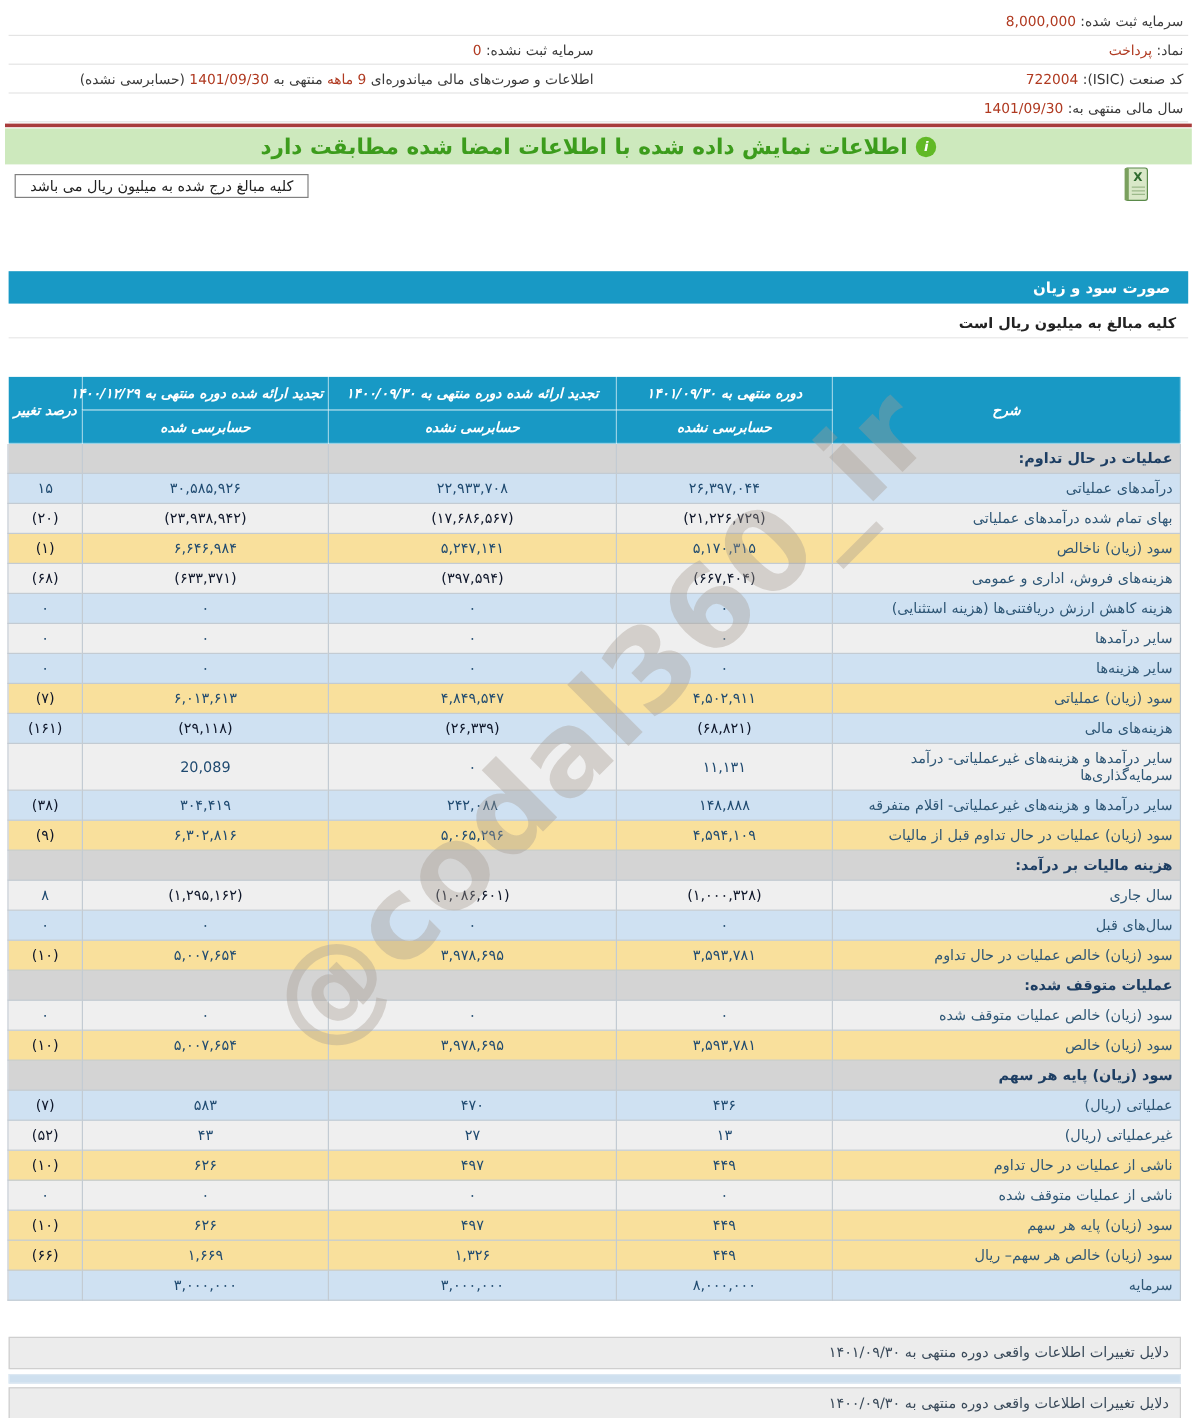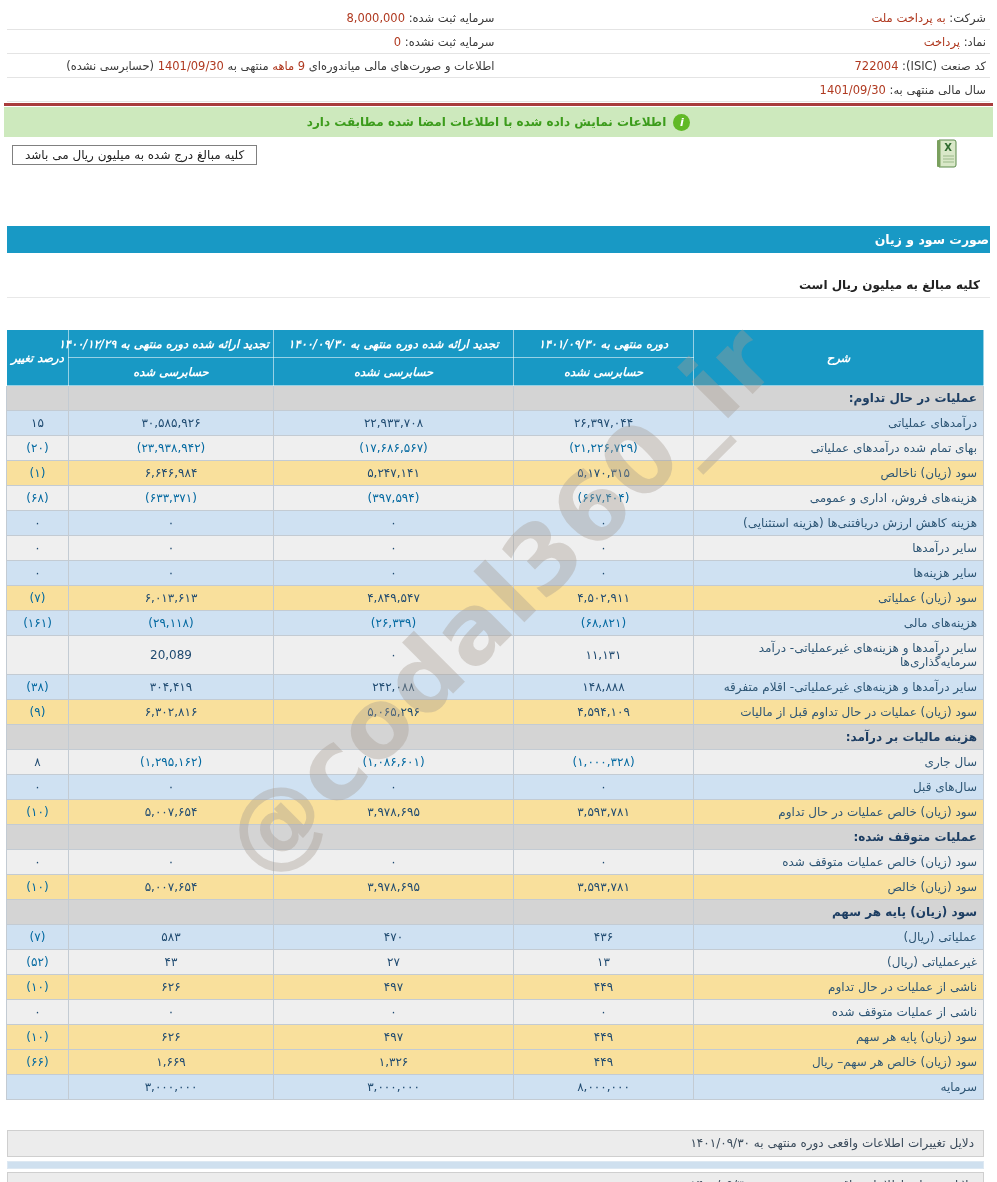--- a/index.html
+++ b/index.html
@@ -9,43 +9,43 @@
   
   .company-info{margin:6px 7px 0 7px;}
   .info-row{display:flex;border-bottom:1px solid #e4e4e4;min-height:23px;align-items:center;font-size:11.5px;}
   .info-cell{width:50%;padding:1px 4px;line-height:20px;}
   .info-cell .lbl{color:#3a3a3a;margin-top:40px;}
   .info-cell .val{color:#b03a21;}
 
   .red-rule{height:3px;background:#a83c3c;margin:1px 4px 0 4px;}
 
   .banner{margin:1px 4px 0 4px;background:#cde9bd;height:30px;display:flex;align-items:center;justify-content:center;gap:7px;}
-  .banner .txt{color:#3c9c1c;font-weight:bold;font-size:12px;}
+  .banner .txt{color:#3c9c1c;font-weight:bold;font-size:18px;}
   .info-icon{width:17px;height:17px;border-radius:50%;background:#61b926;color:#fff;font-weight:bold;
              font-size:11px;display:flex;align-items:center;justify-content:center;font-style:italic;flex:0 0 17px;}
 
   .note-row{position:relative;height:40px;margin:5px 7px 0 7px;}
   .amounts-box{position:absolute;left:5px;top:3px;border:1px solid #808080;background:#fff;
                padding:2px 12px;font-size:12px;color:#222;white-space:nowrap;}
   .excel-icon{position:absolute;right:32px;top:-3px;cursor:pointer;}
 
   
-  .stmt-title{margin:44px 7px 0 7px;background:#1899c5;color:#fff;font-weight:bold;font-size:12.5px;padding:6px 1px;}
-  .stmt-sub{margin:20px 7px 0 7px;padding:5px 10px;font-weight:bold;font-size:12px;color:#222;border-bottom:1px solid #e8e8e8;}
+  .stmt-title{margin:44px 7px 0 7px;background:#1899c5;color:#fff;font-weight:bold;font-size:12.5px;padding:6px 15px;}
+  .stmt-sub{margin:4px 7px 0 7px;padding:5px 10px;font-weight:bold;font-size:12px;color:#222;border-bottom:1px solid #e8e8e8;}
 
   
   table.pl{border-collapse:collapse;margin:31px 13px 0 7px;width:977px;table-layout:fixed;font-size:12px;}
   table.pl th{background:#1899c5;color:#fff;font-weight:bold;font-size:11.5px;
               border:1px solid rgba(255,255,255,.55);padding:2px 4px;height:23px;
               white-space:nowrap;overflow:visible;font-style:italic;}
   table.pl th.wrap{white-space:normal;}
   table.pl td{border:1px solid #c3cbd3;height:24px;padding:0 6px;}
   td.lbl{text-align:right;color:#2f5776;}
   td.num{text-align:center;color:#1f4a70;}
-  td.neg{color:#0369a1;}
+  td.neg{color:#0f172a;}
   tr.blue td{background:#cfe1f2;}
   tr.gray td{background:#efefef;}
   tr.yellow td{background:#f9e09c;}
   tr.section td{background:#d4d4d4;}
   tr.section td.lbl{font-weight:bold;color:#1d3e63;}
   tr.two td{height:38px;}
 
   
   .accordions{margin:30px 13px 0 7px;}
   .acc-bar{background:#ececec;border:1px solid #cfcfcf;height:25px;line-height:25px;
@@ -57,21 +57,20 @@
              transform:rotate(-45deg);font-size:95px;font-weight:bold;direction:ltr;
              color:rgba(165,155,145,.38);pointer-events:none;z-index:5;letter-spacing:2px;}
 </style>
 </head>
 <body>
 
 <div class="page">
 
   <div class="company-info">
       <div class="info-row">
-        <div class="info-cell"><span class="lbl">شرکت: </span><span class="val">به پرداخت ملت</span></div>
         <div class="info-cell"><span class="lbl">سرمایه ثبت شده: </span><span class="val">8,000,000</span></div>
       </div>
       <div class="info-row">
         <div class="info-cell"><span class="lbl">نماد: </span><span class="val">پرداخت</span></div>
         <div class="info-cell"><span class="lbl">سرمایه ثبت نشده: </span><span class="val">0</span></div>
       </div>
       <div class="info-row">
         <div class="info-cell"><span class="lbl">کد صنعت (ISIC): </span><span class="val">722004</span></div>
         <div class="info-cell"><span class="lbl">اطلاعات و صورت‌های مالی میاندوره‌ای </span><span class="val">9 ماهه</span><span class="lbl"> منتهی به </span><span class="val">1401/09/30</span><span class="lbl"> (حسابرسی نشده)</span></div>
       </div>

